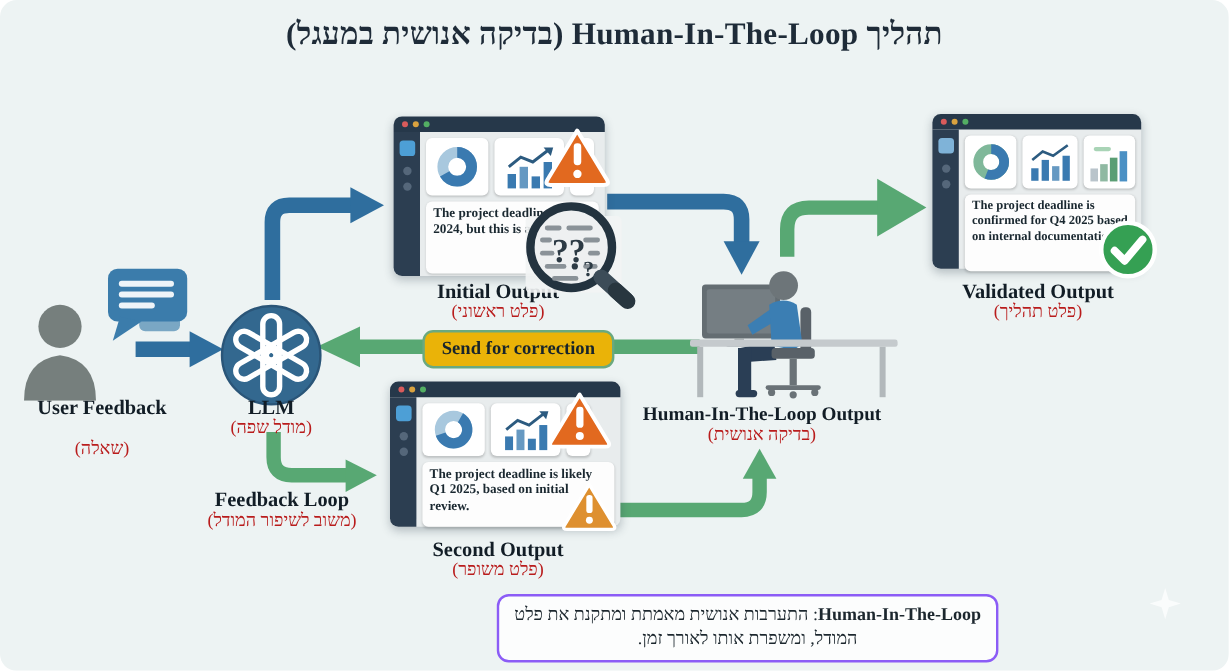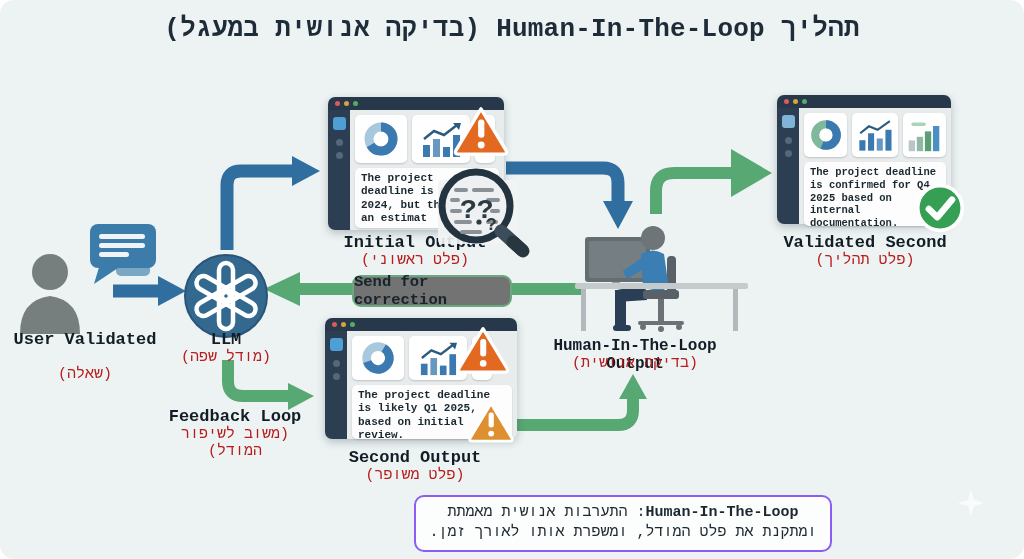--- a/index.html
+++ b/index.html
@@ -1,19 +1,19 @@
 <!DOCTYPE html>
 <html lang="he"><head>
 <meta charset="utf-8">
 <style>
   html,body{margin:0;padding:0;background:#ffffff;}
   #canvas{
     position:relative;width:1024px;height:559px;overflow:hidden;
     background:#edf3f3;border-radius:14px;
-    font-family:Liberation Mono, monospace;
+    font-family:Liberation Serif, serif;
   }
   .abs{position:absolute;}
   #title{
     left:0;right:0;top:14px;text-align:center;
     font-size:26px;font-weight:bold;color:#1e2b38;letter-spacing:.2px;z-index:2;
   }
   
   #arrows{left:0;top:0;z-index:1;}
   
   .window{
@@ -48,21 +48,21 @@
     position:absolute;text-align:center;font-weight:bold;font-size:17px;
     color:#121d26;z-index:2;
   }
   .node-sublabel{
     position:absolute;text-align:center;font-size:15px;color:#b91c1c;z-index:2;
   }
   .overlay{position:absolute;z-index:3;}
   
   #send-box{
     left:352px;top:275px;width:156px;height:28px;z-index:2;
-    background:#737373;border:2px solid #6aa97f;border-radius:9px;
+    background:#eab308;border:2px solid #6aa97f;border-radius:9px;
     display:flex;align-items:center;justify-content:center;
     font-weight:bold;font-size:15.5px;color:#17242c;
   }
   
   #caption{
     left:414px;top:495px;width:418px;z-index:2;
     background:#fcfdfd;border:2px solid #8b5cf6;border-radius:10px;
     padding:6px 12px;box-sizing:border-box;
     font-size:15px;color:#1c272e;text-align:center;line-height:1.35;
   }
@@ -107,21 +107,21 @@
     <path d="M8,86 Q8,52 38,48 Q68,52 68,86 Z" fill="#767f7d"></path>
   </svg>
   <svg class="abs" style="left:84px;top:222px;z-index:2" width="82" height="72" viewBox="0 0 82 72">
     <rect x="32" y="34" width="34" height="20" rx="5" fill="#7aa7c4"></rect>
     <rect x="6" y="2" width="66" height="44" rx="8" fill="#3b7cab"></rect>
     <polygon points="16,42 34,46 10,62" fill="#3b7cab"></polygon>
     <rect x="15" y="12" width="46" height="5" rx="2.5" fill="#eef4f8"></rect>
     <rect x="15" y="21" width="46" height="5" rx="2.5" fill="#eef4f8"></rect>
     <rect x="15" y="30" width="30" height="5" rx="2.5" fill="#eef4f8"></rect>
   </svg>
-  <div class="node-label" style="left:10px;top:330px;width:150px">User Validated</div>
+  <div class="node-label" style="left:10px;top:330px;width:150px">User Feedback</div>
   <div class="node-sublabel" dir="rtl" style="left:10px;top:366px;width:150px">(שאלה)</div>
 
   <svg class="abs" style="left:182px;top:252px;z-index:2" width="88" height="88" viewBox="0 0 88 88">
     <circle cx="44" cy="44" r="41" fill="#33688f" stroke="#2a5578" stroke-width="2"></circle>
     <g fill="none" stroke="#ffffff" stroke-width="4.5">
       <rect x="37" y="11" width="14" height="37" rx="7"></rect>
       <rect x="37" y="11" width="14" height="37" rx="7" transform="rotate(60 44 44)"></rect>
       <rect x="37" y="11" width="14" height="37" rx="7" transform="rotate(120 44 44)"></rect>
       <rect x="37" y="11" width="14" height="37" rx="7" transform="rotate(180 44 44)"></rect>
       <rect x="37" y="11" width="14" height="37" rx="7" transform="rotate(240 44 44)"></rect>
@@ -320,21 +320,21 @@
           </svg>
         </div>
       </div>
       <div class="text-card" style="height:56px;font-size:10.5px">The project deadline is confirmed for Q4 2025 based on internal documentation.</div>
     </div>
   </div>
   <svg class="overlay" style="left:914px;top:182px" width="52" height="52" viewBox="0 0 56 56">
     <circle cx="28" cy="28" r="24" fill="#35a053" stroke="#ffffff" stroke-width="4"></circle>
     <path d="M16 29 L25 38 L41 19" stroke="#ffffff" stroke-width="7" fill="none" stroke-linecap="round" stroke-linejoin="round"></path>
   </svg>
-  <div class="node-label" style="left:775px;top:233px;width:180px">Validated Second</div>
+  <div class="node-label" style="left:775px;top:233px;width:180px">Validated Output</div>
   <div class="node-sublabel" dir="rtl" style="left:775px;top:252px;width:180px">(פלט תהליך)</div>
 
   <div id="caption" class="abs" dir="rtl">
     <b>Human-In-The-Loop</b><span>: התערבות אנושית מאמתת ומתקנת את פלט המודל, ומשפרת אותו לאורך זמן.</span>
   </div>
 
   <svg id="sparkle" class="abs" viewBox="0 0 26 26">
     <path d="M13 0 L16 10 L26 13 L16 16 L13 26 L10 16 L0 13 L10 10 Z" fill="#ffffff"></path>
   </svg>
 

